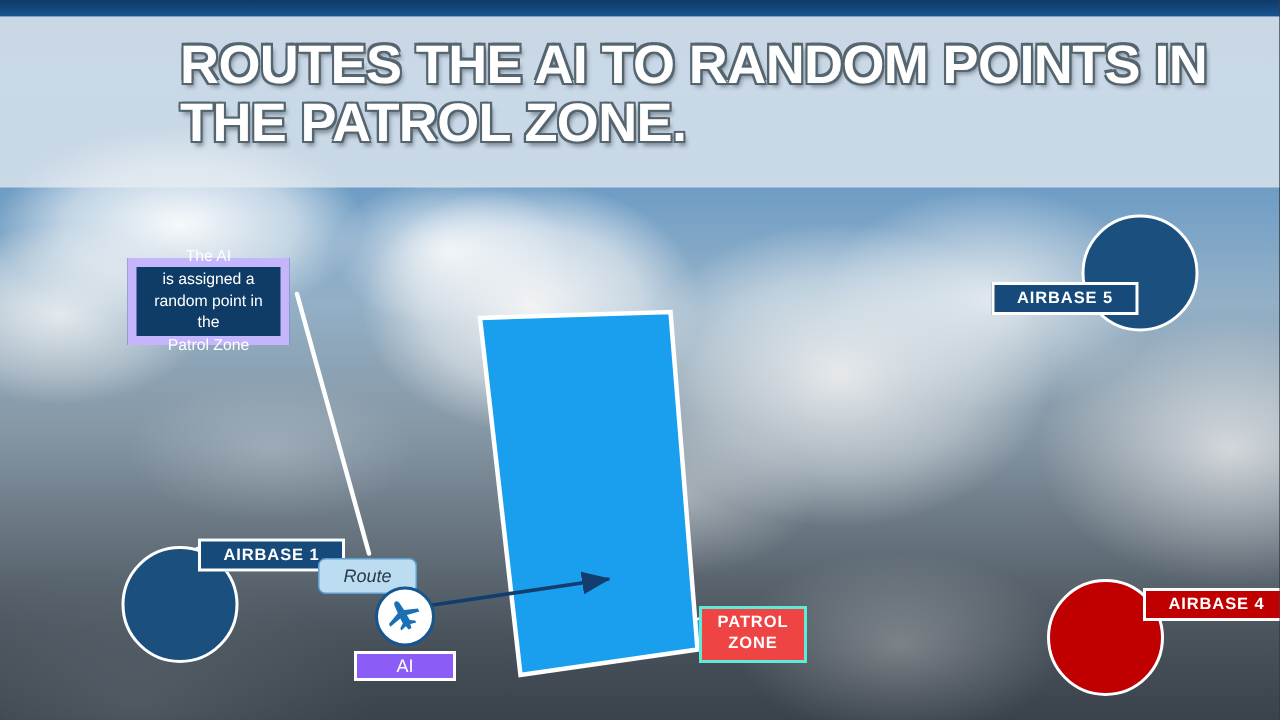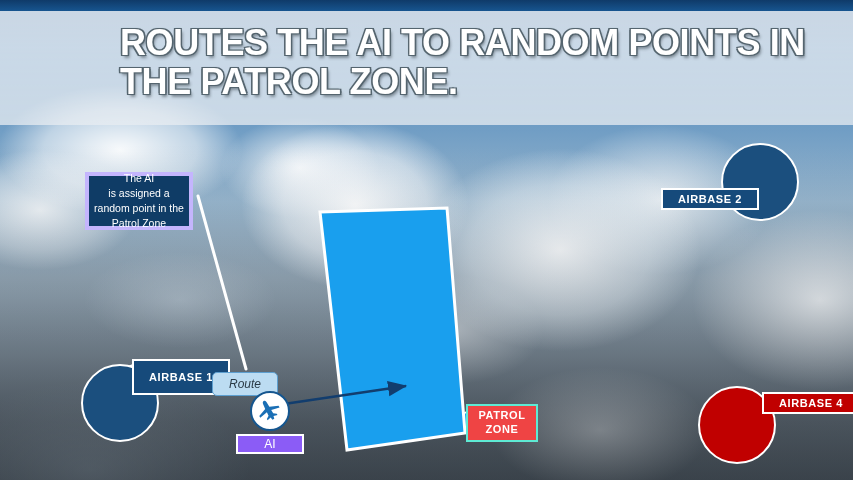--- a/index.html
+++ b/index.html
@@ -60,21 +60,21 @@
   
   .lbl{position:absolute;box-sizing:border-box;display:flex;
     align-items:center;justify-content:center;text-align:center;
     font-weight:bold;letter-spacing:.6px;}
   .lbl-navy{background:#164a7b;border:2px solid #ffffff;color:#ffffff;}
   .lbl-red{background:#c00000;border:2px solid #ffffff;color:#ffffff;}
   .lbl-cyan{background:#ef4444;border:2px solid #5eead4;color:#ffffff;}
 
   
   .callout{position:absolute;box-sizing:border-box;
-    background:#0f3c66;border:4px solid #c4b5fd;color:#ffffff;
+    background:#0f3c66;border:6px solid #c4b5fd;color:#ffffff;
     font-size:10.5px;line-height:1.42;text-align:center;
     display:flex;align-items:center;justify-content:center;
     white-space:pre-line;padding:3px 4px;}
 
   
   .pill{position:absolute;box-sizing:border-box;
     background:#bcdcf2;border:1.5px solid #5d9fd0;border-radius:5px;
     color:#2a3a46;font-size:12px;display:flex;align-items:center;
     justify-content:center;}
 
@@ -132,23 +132,23 @@
       </marker>
     </defs>
     <line x1="284" y1="404" x2="406" y2="386" stroke="#123d6e" stroke-width="2.4" marker-end="url(#ah)"></line>
   </svg>
 
   <div class="callout" style="left:85px;top:172px;width:108px;height:58px;">The AI
 is assigned a
 random point in the
 Patrol Zone</div>
 
-  <div class="lbl lbl-navy" style="left:132px;top:359px;width:98px;height:36px;font-size:11px;">AIRBASE 1</div>
+  <div class="lbl lbl-navy" style="left:132px;top:359px;width:98px;height:22px;font-size:11px;">AIRBASE 1</div>
 
-  <div class="lbl lbl-navy" style="left:661px;top:188px;width:98px;height:22px;font-size:11px;">AIRBASE 2</div>
+  <div class="lbl lbl-navy" style="left:661px;top:188px;width:98px;height:22px;font-size:11px;">AIRBASE 5</div>
 
   <div class="lbl lbl-red" style="left:762px;top:392px;width:98px;height:22px;font-size:11px;">AIRBASE 4</div>
 
   <div class="lbl lbl-cyan" style="left:466px;top:404px;width:72px;height:38px;font-size:11px;line-height:1.25;white-space:pre-line;">PATROL
 ZONE</div>
 
   <div class="pill" style="left:212px;top:372px;width:66px;height:24px;font-style:italic;">Route</div>
 
   <div class="ai-plate" style="left:236px;top:434px;width:68px;height:20px;">AI</div>
 

